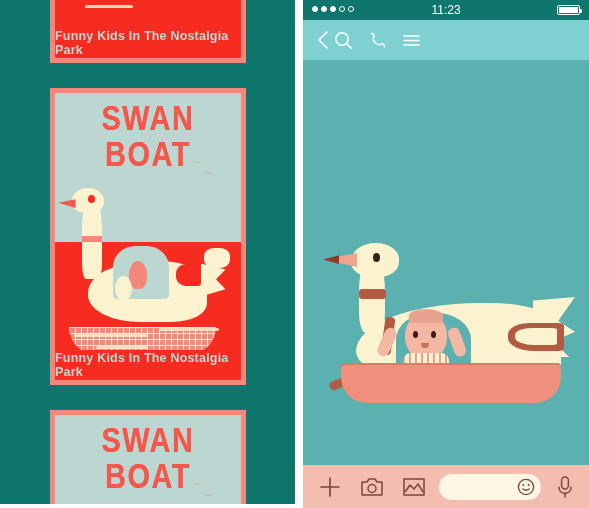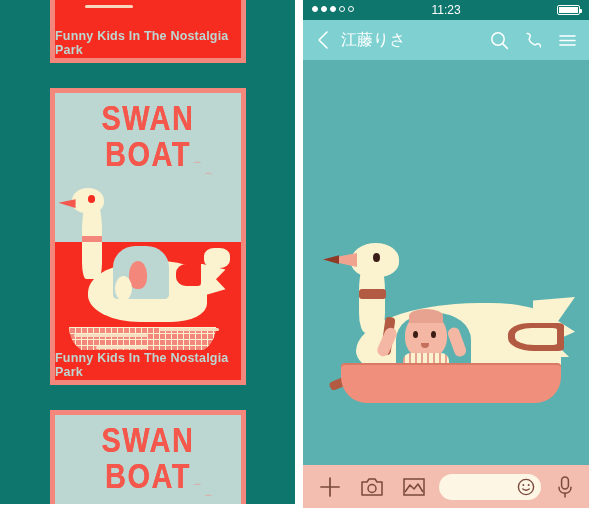--- a/index.html
+++ b/index.html
@@ -275,21 +275,20 @@
           <i></i>
         </div>
     </div>
 
     <div class="navbar">
       <div class="nav-back">
         <svg width="13" height="20" viewBox="0 0 13 20" fill="none">
           <path d="M11 2 L3 10 L11 18" stroke="#ffffff" stroke-width="1.6" stroke-linecap="round" stroke-linejoin="round"></path>
         </svg>
       </div>
-      <div class="nav-title">江藤りさ</div>
       <div class="nav-icons">
         <div class="ic">
           <svg width="19" height="19" viewBox="0 0 19 19" fill="none">
             <circle cx="8" cy="8" r="6.2" stroke="#ffffff" stroke-width="1.5"></circle>
             <path d="M12.6 12.6 L17.4 17.4" stroke="#ffffff" stroke-width="1.5" stroke-linecap="round"></path>
           </svg>
         </div>
         <div class="ic">
           <svg width="19" height="19" viewBox="0 0 19 19" fill="none">
             <path d="M3.2 2.6 C6 2.2 6.6 5 6 6.2 C5.4 7.3 4.7 7.6 5.4 9.2 C6.4 11.4 8 12.8 10.2 13.6 C11.6 14.1 11.9 13.4 13 12.9 C14.3 12.3 16.8 13 16.4 15.8" stroke="#ffffff" stroke-width="1.5" stroke-linecap="round" stroke-linejoin="round"></path>

